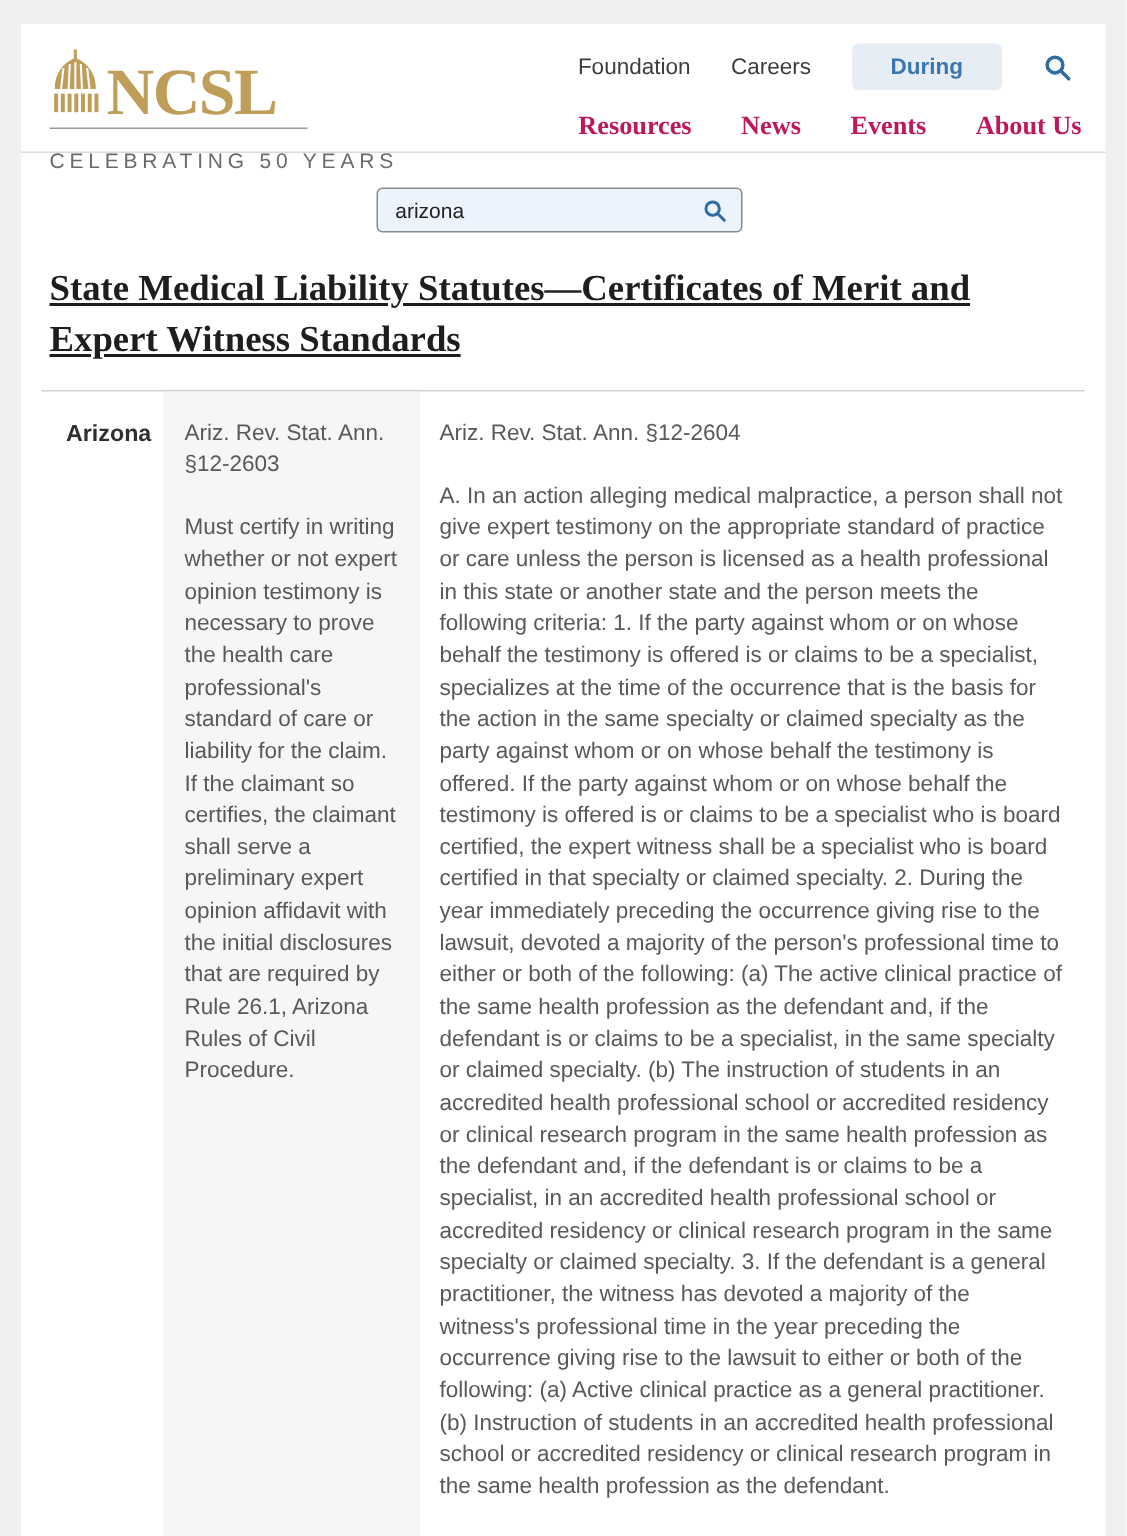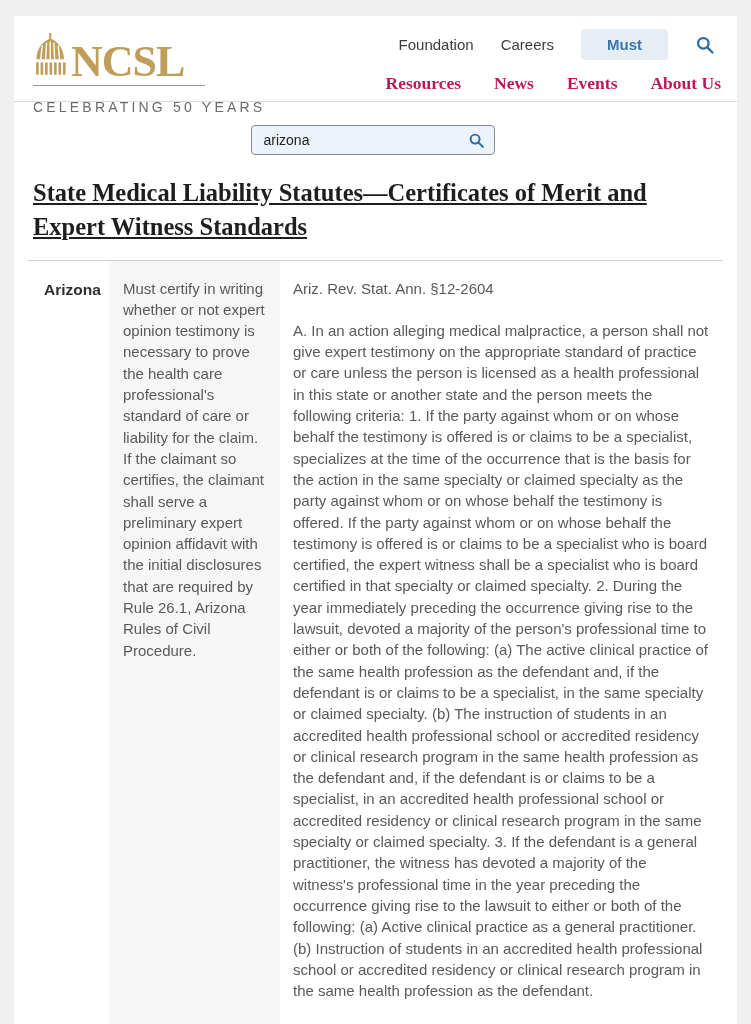--- a/index.html
+++ b/index.html
@@ -153,21 +153,21 @@
         </svg>
         <div class="brand-name">NCSL</div>
       </div>
       <div class="brand-tagline">CELEBRATING 50 YEARS</div>
     </div>
 
     <div class="header-right">
       <div class="utility-row">
         <span class="utility-link">Foundation</span>
         <span class="utility-link">Careers</span>
-        <button class="login-button">Must</button>
+        <button class="login-button">During</button>
         <svg class="search-icon-btn" viewBox="0 0 24 24" xmlns="http://www.w3.org/2000/svg">
           <circle cx="10" cy="10" r="6.3" fill="none" stroke="#2e6ca5" stroke-width="2.8"></circle>
           <line x1="14.8" y1="14.8" x2="21" y2="21" stroke="#2e6ca5" stroke-width="2.8" stroke-linecap="round"></line>
         </svg>
       </div>
       <div class="main-nav-row">
         <span class="main-nav-item">Resources</span>
         <span class="main-nav-item">News</span>
         <span class="main-nav-item">Events</span>
         <span class="main-nav-item">About Us</span>
@@ -185,20 +185,21 @@
     </div>
   </div>
 
   <h1 class="page-title">State Medical Liability Statutes—Certificates of Merit and Expert Witness Standards</h1>
 
   <div class="divider"></div>
 
   <div class="statutes-table">
     <div class="cell cell-state">Arizona</div>
     <div class="cell cell-cert">
+      <p>Ariz. Rev. Stat. Ann. §12-2603</p>
       <p>Must certify in writing whether or not expert opinion testimony is necessary to prove the health care professional's standard of care or liability for the claim. If the claimant so certifies, the claimant shall serve a preliminary expert opinion affidavit with the initial disclosures that are required by Rule 26.1, Arizona Rules of Civil Procedure.</p>
     </div>
     <div class="cell cell-expert">
       <p>Ariz. Rev. Stat. Ann. §12-2604</p>
       <p>A. In an action alleging medical malpractice, a person shall not give expert testimony on the appropriate standard of practice or care unless the person is licensed as a health professional in this state or another state and the person meets the following criteria: 1. If the party against whom or on whose behalf the testimony is offered is or claims to be a specialist, specializes at the time of the occurrence that is the basis for the action in the same specialty or claimed specialty as the party against whom or on whose behalf the testimony is offered. If the party against whom or on whose behalf the testimony is offered is or claims to be a specialist who is board certified, the expert witness shall be a specialist who is board certified in that specialty or claimed specialty. 2. During the year immediately preceding the occurrence giving rise to the lawsuit, devoted a majority of the person's professional time to either or both of the following: (a) The active clinical practice of the same health profession as the defendant and, if the defendant is or claims to be a specialist, in the same specialty or claimed specialty. (b) The instruction of students in an accredited health professional school or accredited residency or clinical research program in the same health profession as the defendant and, if the defendant is or claims to be a specialist, in an accredited health professional school or accredited residency or clinical research program in the same specialty or claimed specialty. 3. If the defendant is a general practitioner, the witness has devoted a majority of the witness's professional time in the year preceding the occurrence giving rise to the lawsuit to either or both of the following: (a) Active clinical practice as a general practitioner. (b) Instruction of students in an accredited health professional school or accredited residency or clinical research program in the same health profession as the defendant.</p>
     </div>
   </div>
 
 </div>
 

